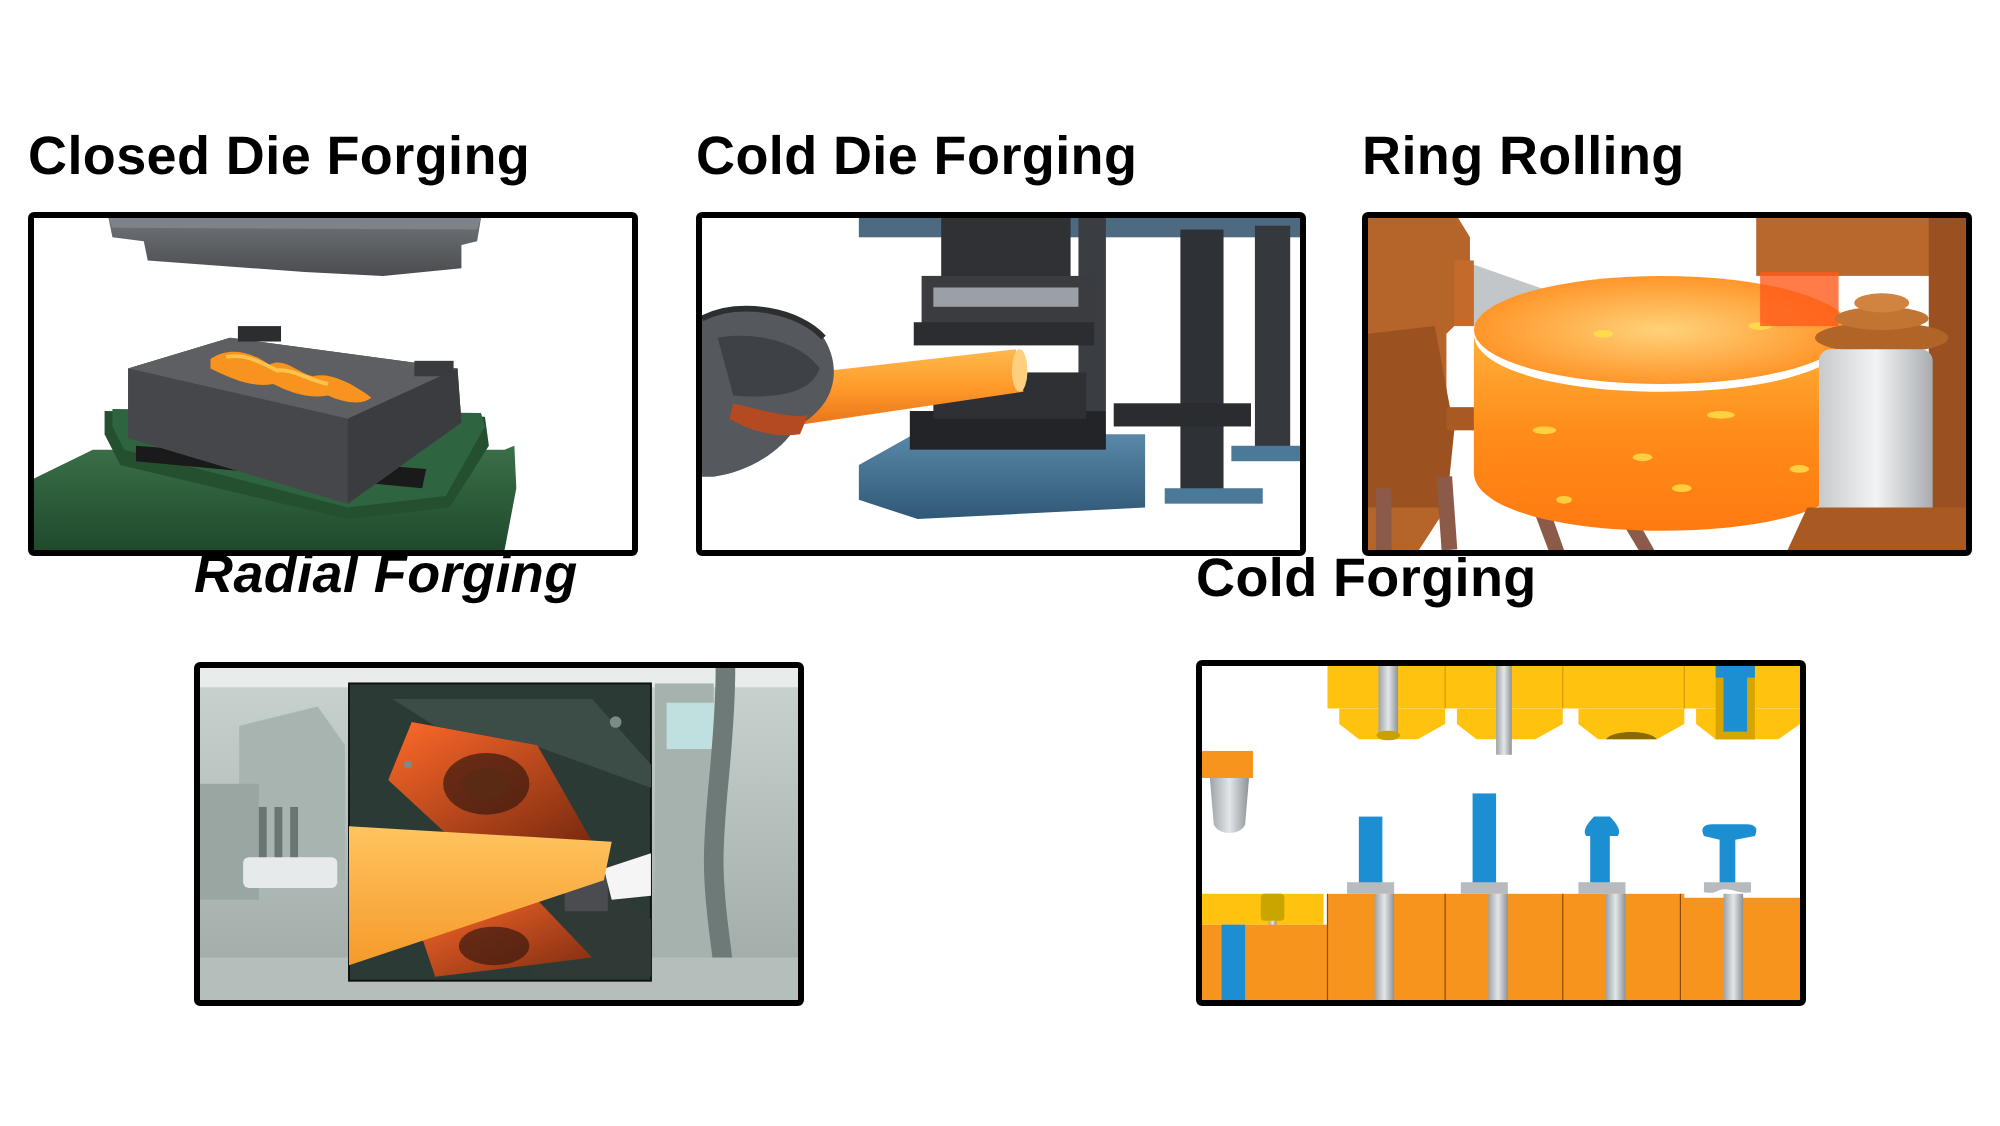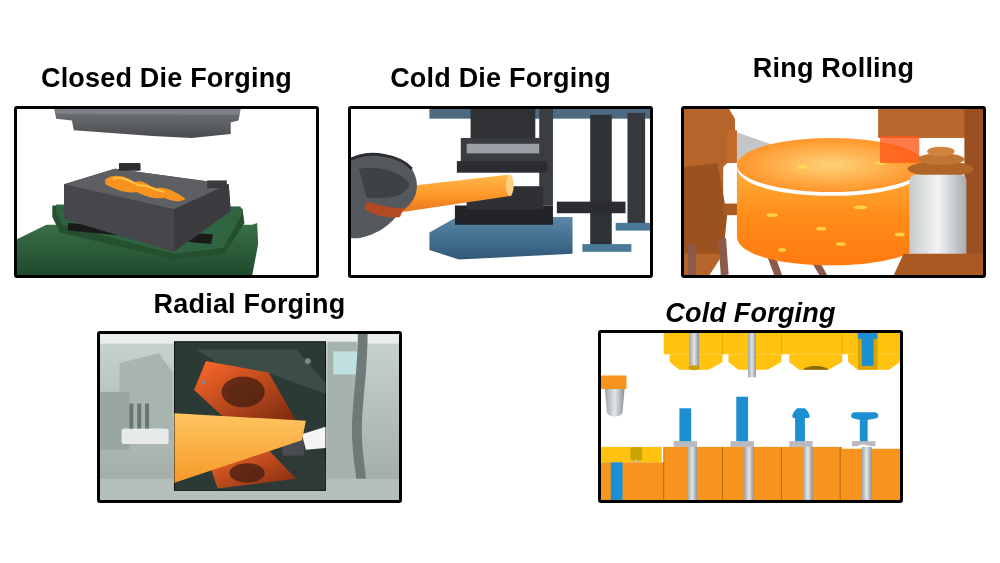--- a/index.html
+++ b/index.html
@@ -1,31 +1,31 @@
 <!DOCTYPE html>
 <html><head>
 <meta charset="utf-8">
 <style>
   html, body { margin:0; padding:0; background:#ffffff; }
   body { width:1000px; height:563px; position:relative; overflow:hidden;
          font-family:"Liberation Sans", "DejaVu Sans", sans-serif; }
   .title { position:absolute; font-weight:bold; color:#000; font-size:27px;
-           text-align:center; white-space:nowrap; letter-spacing:0.2px; }
+           text-align:left; white-space:nowrap; letter-spacing:0.2px; }
   .panel { position:absolute; border:3px solid #000; border-radius:3px;
            box-sizing:border-box; overflow:hidden; background:#fff; }
   .panel svg { position:absolute; left:0; top:0; width:100%; height:100%; display:block; }
 </style>
 </head>
 <body>
 
 <div class="title" style="left:14px; top:63px; width:305px;">Closed Die Forging</div>
 <div class="title" style="left:348px; top:63px; width:305px;">Cold Die Forging</div>
-<div class="title" style="left:681px; top:53px; width:305px;">Ring Rolling</div>
-<div class="title" style="left:97px; top:289px; width:305px;">Radial Forging</div>
-<div class="title" style="left:598px; top:298px; width:305px;font-style:italic;">Cold Forging</div>
+<div class="title" style="left:681px; top:63px; width:305px;">Ring Rolling</div>
+<div class="title" style="left:97px; top:272px; width:305px;font-style:italic;">Radial Forging</div>
+<div class="title" style="left:598px; top:274px; width:305px;">Cold Forging</div>
 
 <div class="panel" style="left:14px; top:106px; width:305px; height:172px;">
   <svg viewBox="0 0 305 172" preserveAspectRatio="none">
     <defs>
       <linearGradient id="cdTop" x1="0" y1="0" x2="0" y2="1">
         <stop offset="0" stop-color="#6f7377"></stop>
           <stop offset="1" stop-color="#4a4c4f"></stop>
       </linearGradient>
       <linearGradient id="cdGreen" x1="0" y1="0" x2="0" y2="1">
         <stop offset="0" stop-color="#3a7049"></stop>

